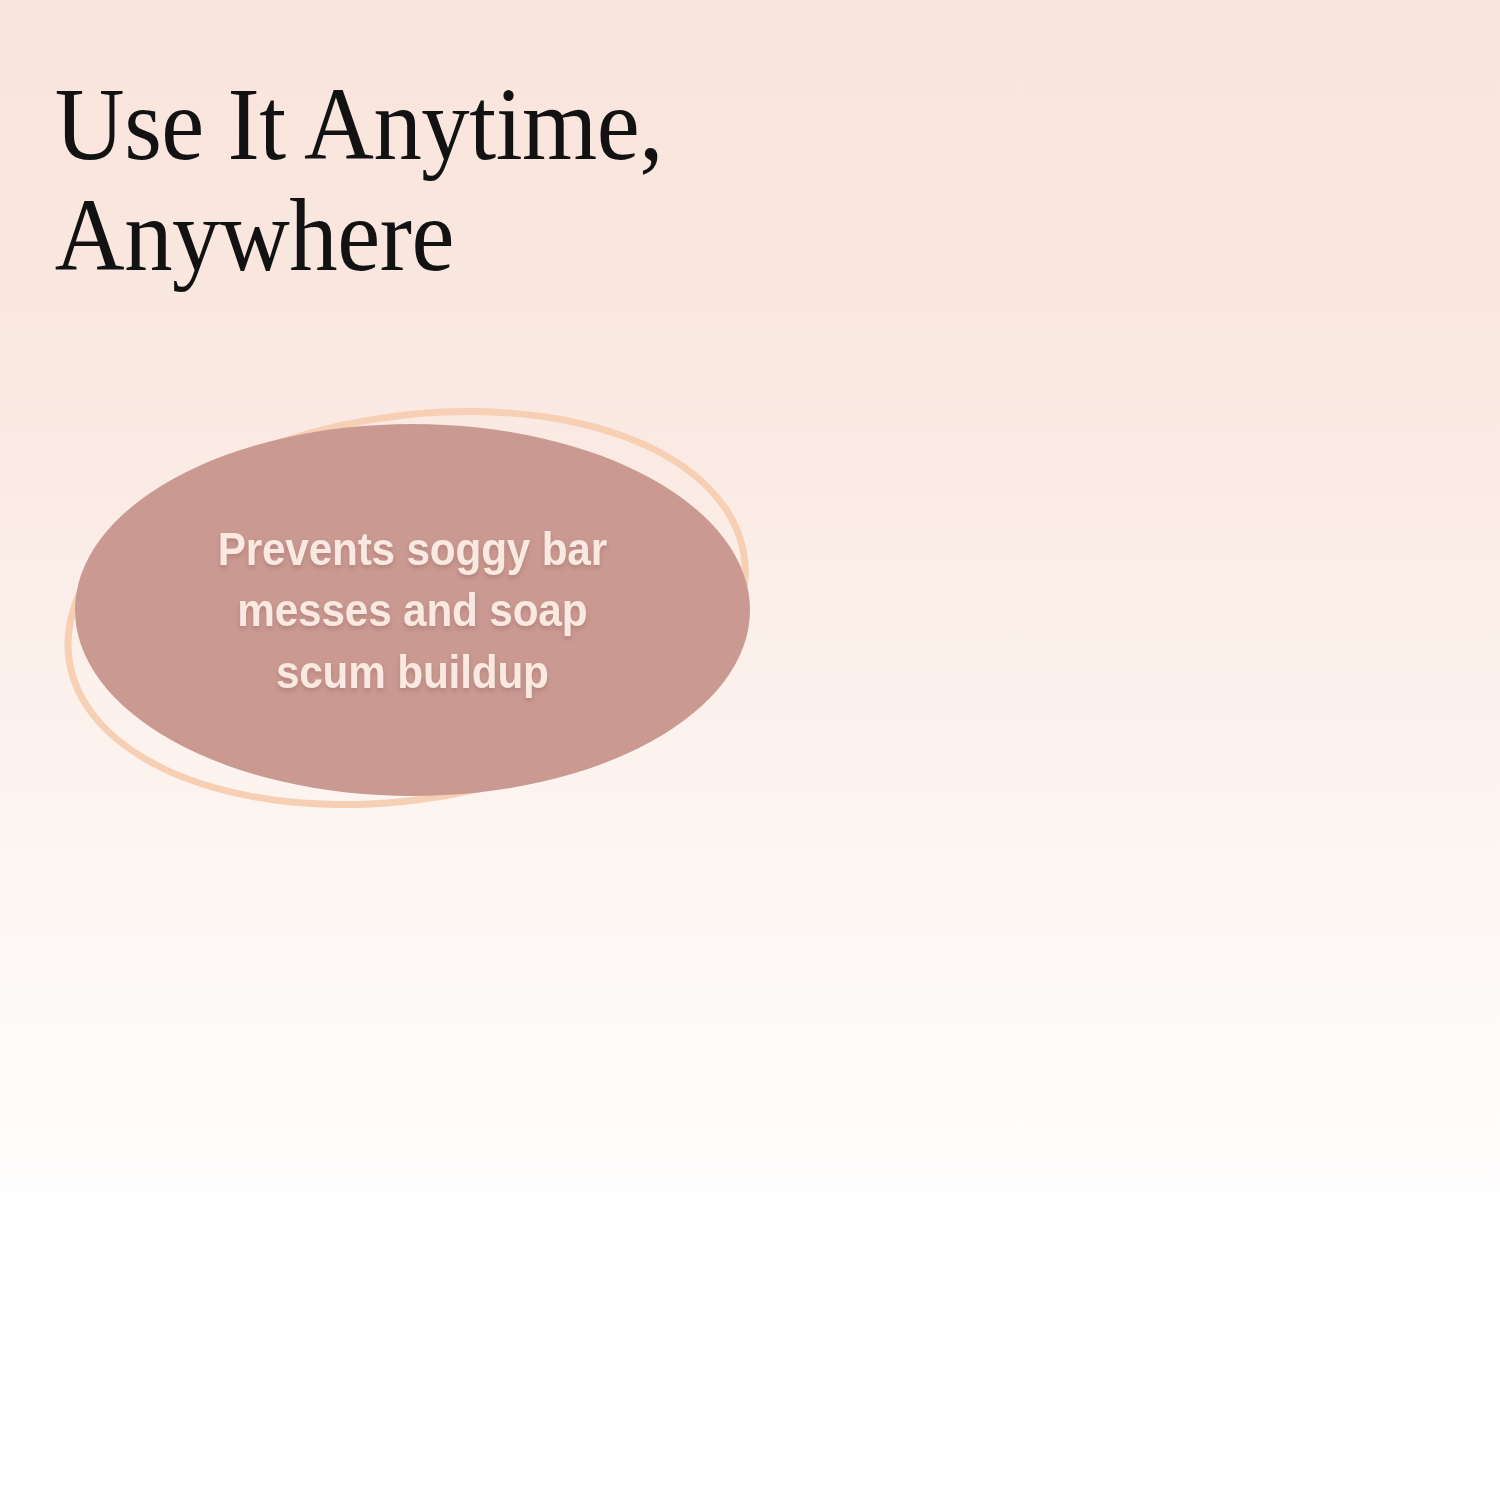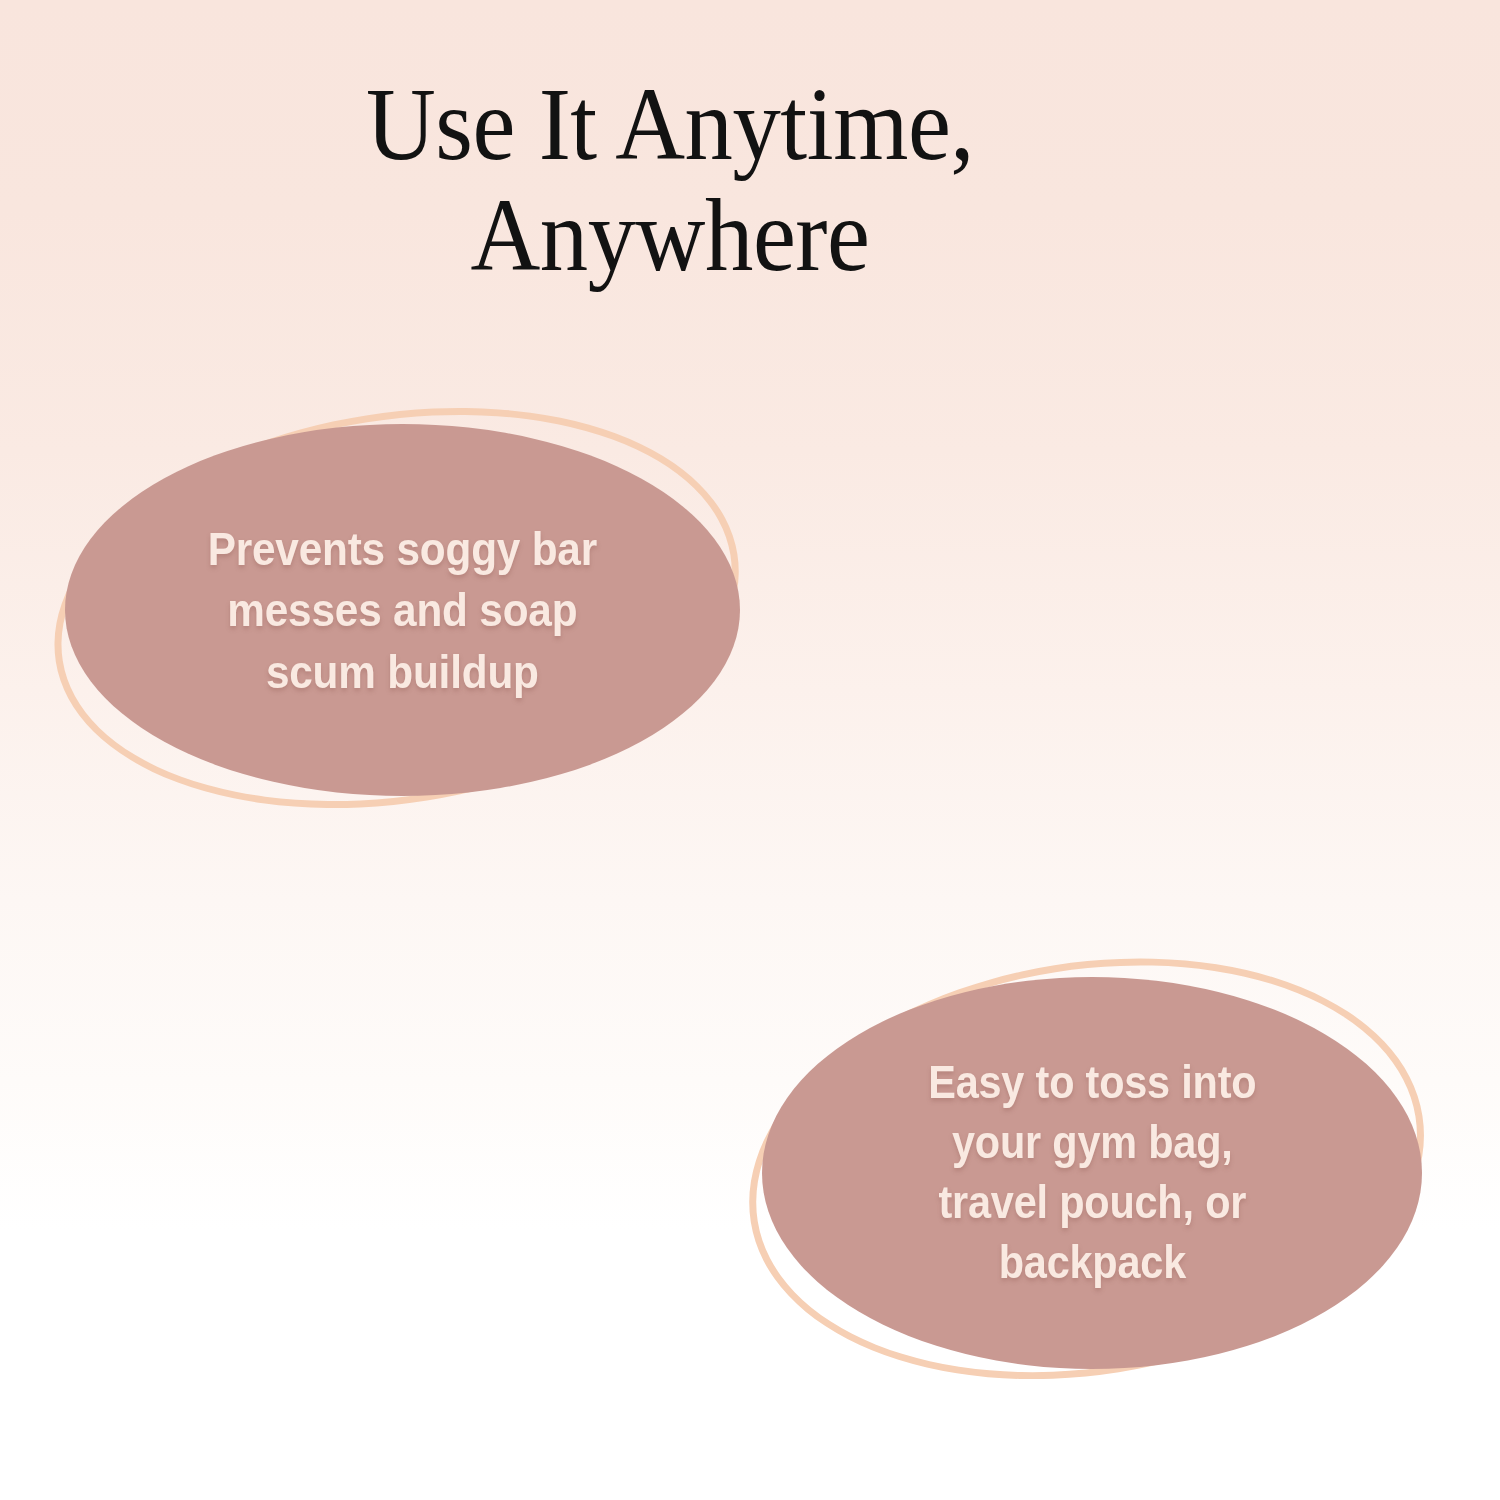--- a/index.html
+++ b/index.html
@@ -29,24 +29,24 @@
       #fefbf9 72%,
       #ffffff 82%,
       #ffffff 100%
     );
     overflow: hidden;
   }
 
   
   .title-block {
     position: absolute;
-    left: 16px;
+    left: 9px;
     top: 68px;
     width: 1308px;
-    text-align: center;
+    text-align: left;
   }
 
   .title-line {
     font-family: "Liberation Serif", "DejaVu Serif", serif;
     font-weight: 400;
     font-size: 104px;
     line-height: 1.07;
     letter-spacing: -0.5px;
     color: #121212;
     white-space: pre;
@@ -88,21 +88,21 @@
     line-height: 1.30;
     letter-spacing: -0.2px;
     transform: scaleX(0.90);
     transform-origin: center center;
     text-shadow: 0 3px 5px rgba(150, 98, 90, 0.38);
     padding: 0 6px;
     white-space: pre-line;
   }
 
   
-  #bubble-1 { left: 58px;  top: 415px; width: 690px; height: 390px; }
+  #bubble-1 { left: 68px;  top: 415px; width: 690px; height: 390px; }
   #bubble-1 .bubble-ring { transform: rotate(-9deg) translate(-6px, -3px); }
   #bubble-1 .bubble-fill { left: 7px; top: 9px; width: 675px; height: 372px; }
 
   
   #bubble-2 { left: 755px; top: 545px; width: 680px; height: 400px; }
   #bubble-2 .bubble-ring { transform: rotate(-8deg) translate(-5px, -2px); }
   #bubble-2 .bubble-fill { left: 10px; top: 10px; width: 660px; height: 380px; }
 
   
   #bubble-3 { left: 58px;  top: 875px; width: 690px; height: 400px; }
@@ -129,23 +129,14 @@
     <div class="bubble-ring"></div>
     <div class="bubble-fill">
       <div class="bubble-text">Prevents soggy bar
 messes and soap
 scum buildup</div>
     </div>
   </div>
 
 
 
-  <div class="bubble" id="bubble-4">
-    <div class="bubble-ring"></div>
-    <div class="bubble-fill">
-      <div class="bubble-text">Easy to toss into
-your gym bag,
-travel pouch, or
-backpack</div>
-    </div>
-  </div>
 
 </div>
 
 </body></html>

